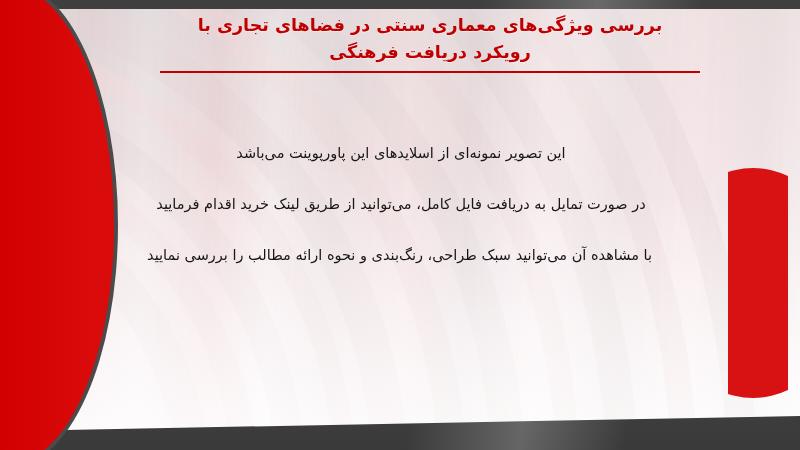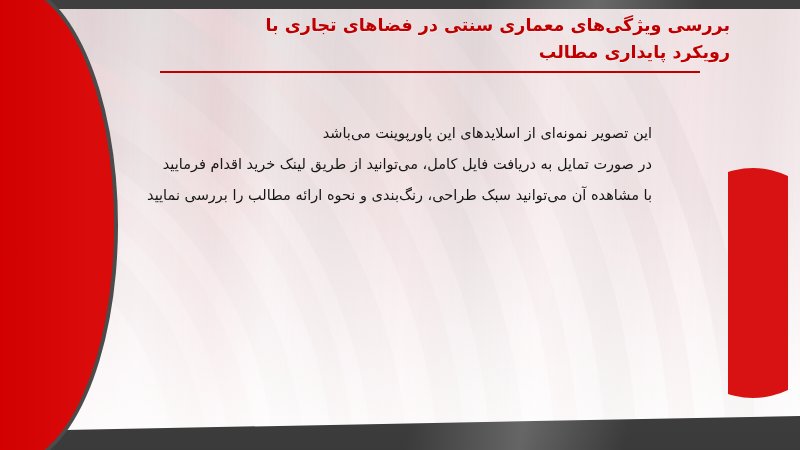--- a/index.html
+++ b/index.html
@@ -145,21 +145,21 @@
     z-index: 2;
   }
 
   
   .title-block {
     position: absolute;
     top: 12px;
     left: 130px;
     right: 70px;
     z-index: 6;
-    text-align: right;
+    text-align: center;
   }
   .title-line {
     color: #c00000;
     font-weight: bold;
     font-size: 17.5px;
     line-height: 27px;
     letter-spacing: 0;
     direction: rtl;
     text-shadow: 0 1px 0 rgba(255,255,255,.45);
     white-space: nowrap;
@@ -179,21 +179,22 @@
     right: 148px;
     z-index: 6;
     direction: rtl;
     text-align: right;
   }
   .body-line {
     color: #161616;
     font-size: 14.5px;
     line-height: 31px;
     white-space: nowrap;
-    text-align: right;
+    text-align: center;
+    margin-top: 20px;
   }
 
   
   .sheen {
     position: absolute;
     inset: 0;
     z-index: 5;
     pointer-events: none;
     background: linear-gradient(100deg,
         rgba(255,255,255,0) 55%,
@@ -250,21 +251,21 @@
 
   <div class="sheen"></div>
 
   <div class="left-clip">
     <div class="left-lens"></div>
     <div class="left-lens-shade"></div>
   </div>
 
   <div class="title-block">
     <div class="title-line">بررسی ویژگی‌های معماری سنتی در فضاهای تجاری با</div>
-    <div class="title-line">رویکرد پایداری مطالب</div>
+    <div class="title-line">رویکرد دریافت فرهنگی</div>
     <div class="title-rule"></div>
   </div>
 
   <div class="body-block">
     <div class="body-line">این تصویر نمونه‌ای از اسلایدهای این پاورپوینت می‌باشد</div>
     <div class="body-line">در صورت تمایل به دریافت فایل کامل، می‌توانید از طریق لینک خرید اقدام فرمایید</div>
     <div class="body-line">با مشاهده آن می‌توانید سبک طراحی، رنگ‌بندی و نحوه ارائه مطالب را بررسی نمایید</div>
   </div>
 
 </div>

